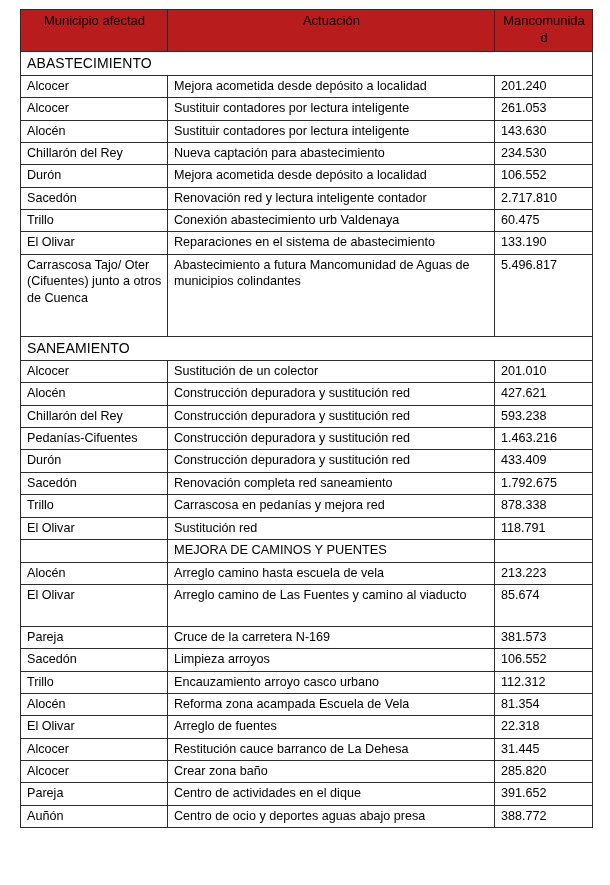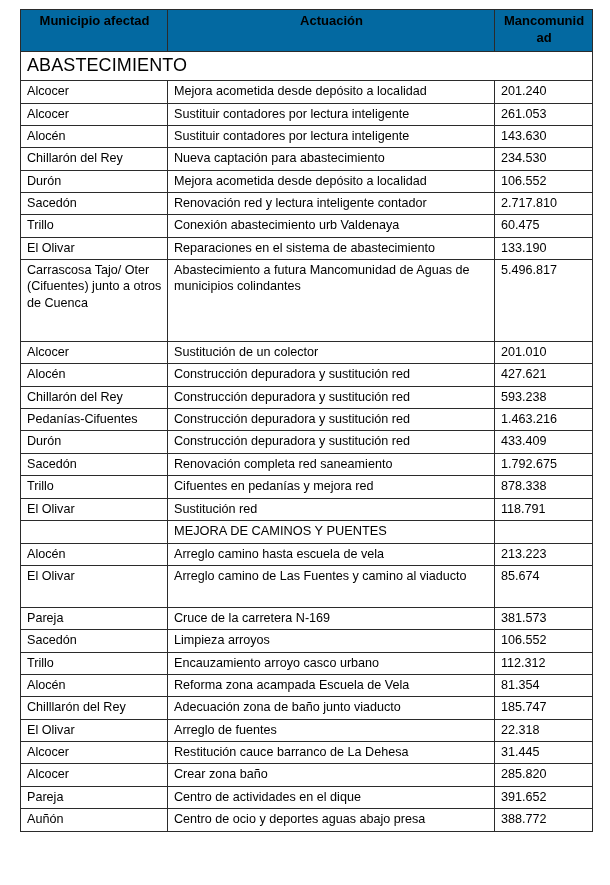--- a/index.html
+++ b/index.html
@@ -44,37 +44,37 @@
     vertical-align: top;
     text-align: left;
     font-weight: normal;
     background: #ffffff;
     white-space: normal;
     word-wrap: break-word;
   }
 
   
   tr.col-header th {
-    background: #0369a1;
-    font-weight: bold;
+    background: #b91c1c;
+    font-weight: normal;
     text-align: center;
     padding-top: 3px;
     padding-bottom: 4px;
     font-size: 13px;
   }
 
   
   td.section-gray {
     background: #a6a6a6;
     font-weight: bold;
     text-align: center;
     letter-spacing: 0.1px;
     padding-top: 3px;
     padding-bottom: 4px;
-    font-size: 18px;
+    font-size: 14px;
   }
   td.section-plain {
     background: #ffffff;
     font-weight: normal;
     text-align: center;
     padding-top: 3px;
     padding-bottom: 4px;
     font-size: 12.8px;
   }
 
@@ -148,20 +148,23 @@
           <td class="muni">El Olivar</td>
           <td class="act">Reparaciones en el sistema de abastecimiento</td>
           <td class="pres">133.190</td>
         </tr>
         <tr>
           <td class="muni tall4">Carrascosa Tajo/ Oter (Cifuentes) junto a otros de Cuenca</td>
           <td class="act tall4">Abastecimiento a futura Mancomunidad de Aguas de municipios colindantes</td>
           <td class="pres tall4">5.496.817</td>
         </tr>
         <tr>
+          <td colspan="3" class="section-gray">SANEAMIENTO</td>
+        </tr>
+        <tr>
           <td class="muni">Alcocer</td>
           <td class="act">Sustitución de un colector</td>
           <td class="pres">201.010</td>
         </tr>
         <tr>
           <td class="muni">Alocén</td>
           <td class="act">Construcción depuradora y sustitución red</td>
           <td class="pres">427.621</td>
         </tr>
         <tr>
@@ -179,21 +182,21 @@
           <td class="act">Construcción depuradora y sustitución red</td>
           <td class="pres">433.409</td>
         </tr>
         <tr>
           <td class="muni">Sacedón</td>
           <td class="act">Renovación completa red saneamiento</td>
           <td class="pres">1.792.675</td>
         </tr>
         <tr>
           <td class="muni">Trillo</td>
-          <td class="act">Cifuentes en pedanías y mejora red</td>
+          <td class="act">Carrascosa en pedanías y mejora red</td>
           <td class="pres">878.338</td>
         </tr>
         <tr>
           <td class="muni">El Olivar</td>
           <td class="act">Sustitución red</td>
           <td class="pres">118.791</td>
         </tr>
         <tr class="section-split">
           <td class="section-plain">&nbsp;</td>
           <td class="section-plain" style="position: relative;">MEJORA DE CAMINOS Y PUENTES</td>
@@ -223,25 +226,20 @@
           <td class="muni">Trillo</td>
           <td class="act">Encauzamiento arroyo casco urbano</td>
           <td class="pres">112.312</td>
         </tr>
         <tr>
           <td class="muni">Alocén</td>
           <td class="act">Reforma zona acampada Escuela de Vela</td>
           <td class="pres">81.354</td>
         </tr>
         <tr>
-          <td class="muni">Chilllarón del Rey</td>
-          <td class="act">Adecuación zona de baño junto viaducto</td>
-          <td class="pres">185.747</td>
-        </tr>
-        <tr>
           <td class="muni">El Olivar</td>
           <td class="act">Arreglo de fuentes</td>
           <td class="pres">22.318</td>
         </tr>
         <tr>
           <td class="muni">Alcocer</td>
           <td class="act">Restitución cauce barranco de La Dehesa</td>
           <td class="pres">31.445</td>
         </tr>
         <tr>

